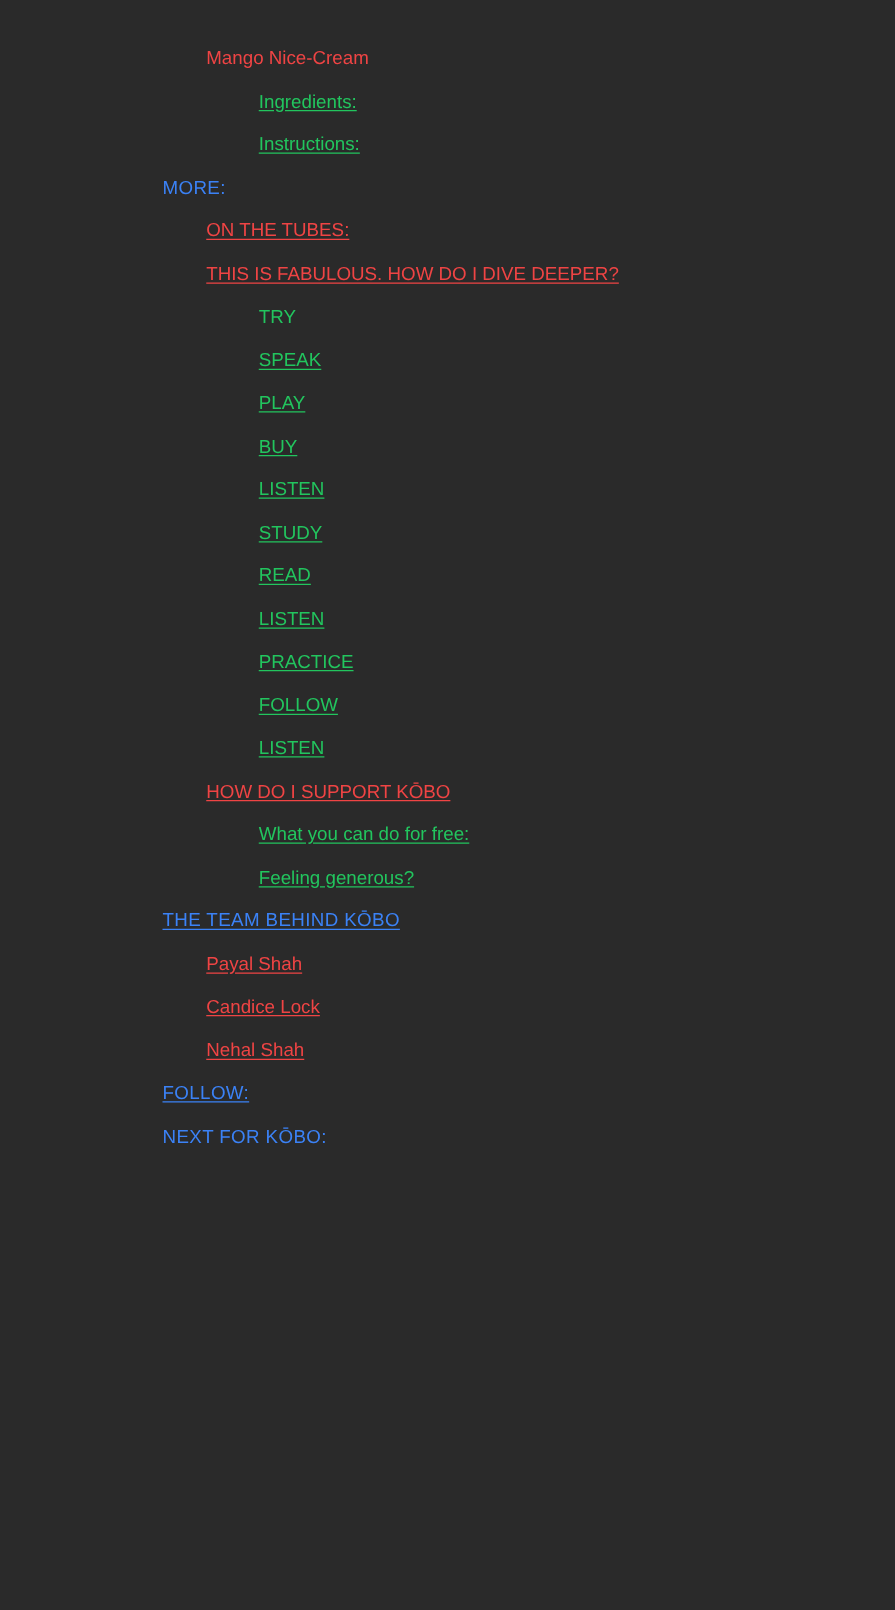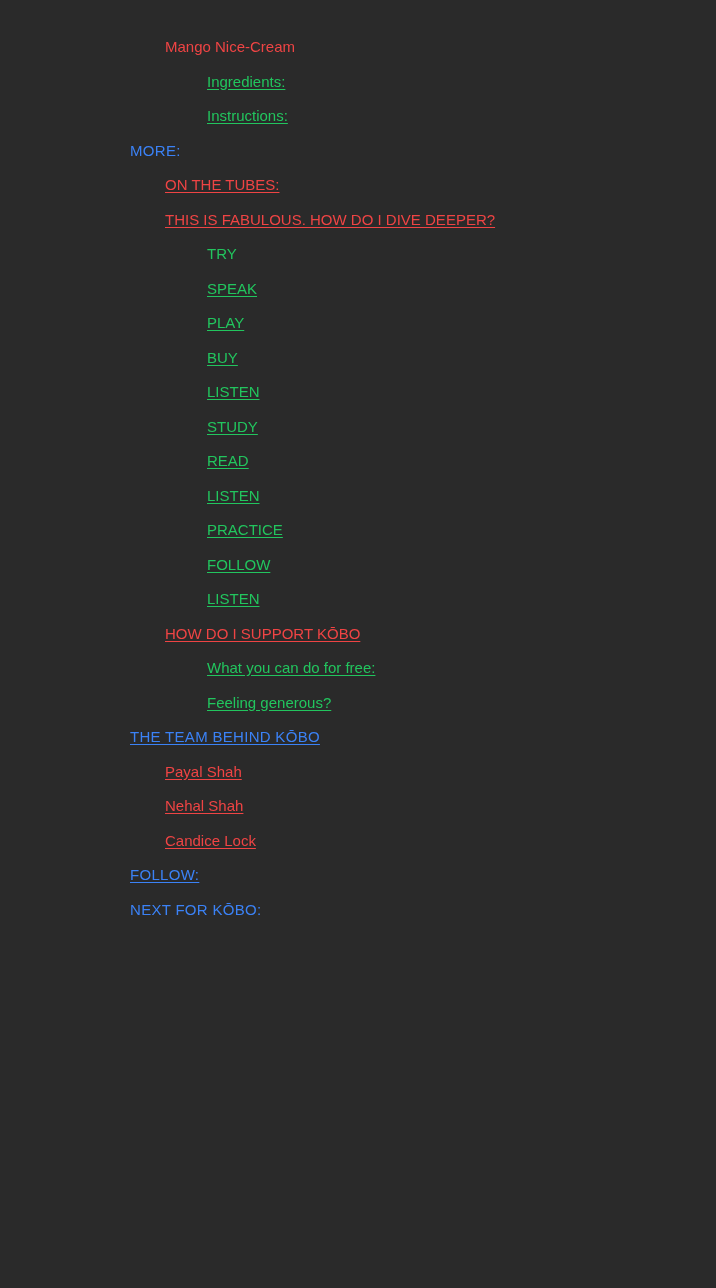--- a/index.html
+++ b/index.html
@@ -66,17 +66,17 @@
     <div class="item level-2"><span style="text-decoration: underline; text-underline-offset: 2px;">READ</span></div>
     <div class="item level-2"><span style="text-decoration: underline; text-underline-offset: 2px;">LISTEN</span></div>
     <div class="item level-2"><span style="text-decoration: underline; text-underline-offset: 2px;">PRACTICE</span></div>
     <div class="item level-2"><span style="text-decoration: underline; text-underline-offset: 2px;">FOLLOW</span></div>
     <div class="item level-2"><span style="text-decoration: underline; text-underline-offset: 2px;">LISTEN</span></div>
     <div class="item level-1"><span style="text-decoration: underline; text-underline-offset: 2px;">HOW DO I SUPPORT KŌBO</span></div>
     <div class="item level-2"><span style="text-decoration: underline; text-underline-offset: 2px;">What you can do for free:</span></div>
     <div class="item level-2"><span style="text-decoration: underline; text-underline-offset: 2px;">Feeling generous?</span></div>
     <div class="item level-0"><span style="text-decoration: underline; text-underline-offset: 2px;">THE TEAM BEHIND KŌBO</span></div>
     <div class="item level-1"><span style="text-decoration: underline; text-underline-offset: 2px;">Payal Shah</span></div>
+    <div class="item level-1"><span style="text-decoration: underline; text-underline-offset: 2px;">Candice Lock</span></div>
     <div class="item level-1"><span style="text-decoration: underline; text-underline-offset: 2px;">Nehal Shah</span></div>
-    <div class="item level-1"><span style="text-decoration: underline; text-underline-offset: 2px;">Candice Lock</span></div>
     <div class="item level-0"><span style="text-decoration: underline; text-underline-offset: 2px;">FOLLOW:</span></div>
     <div class="item level-0"><span style="text-underline-offset: 2px;">NEXT FOR KŌBO:</span></div>
   </div>
 
 </body></html>

